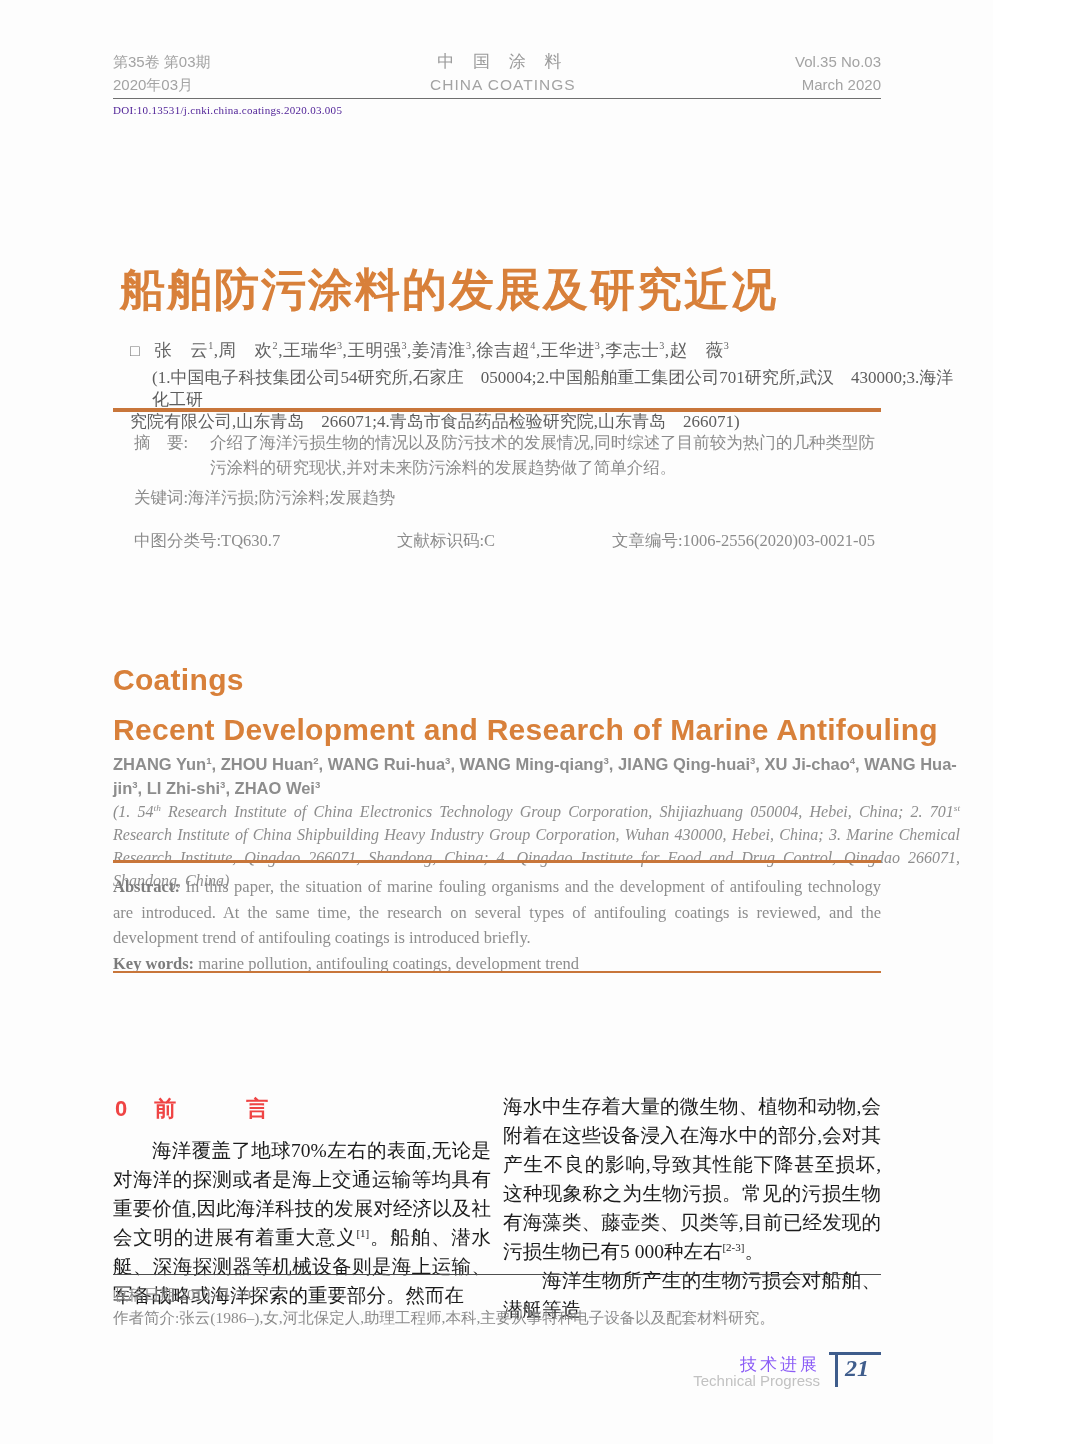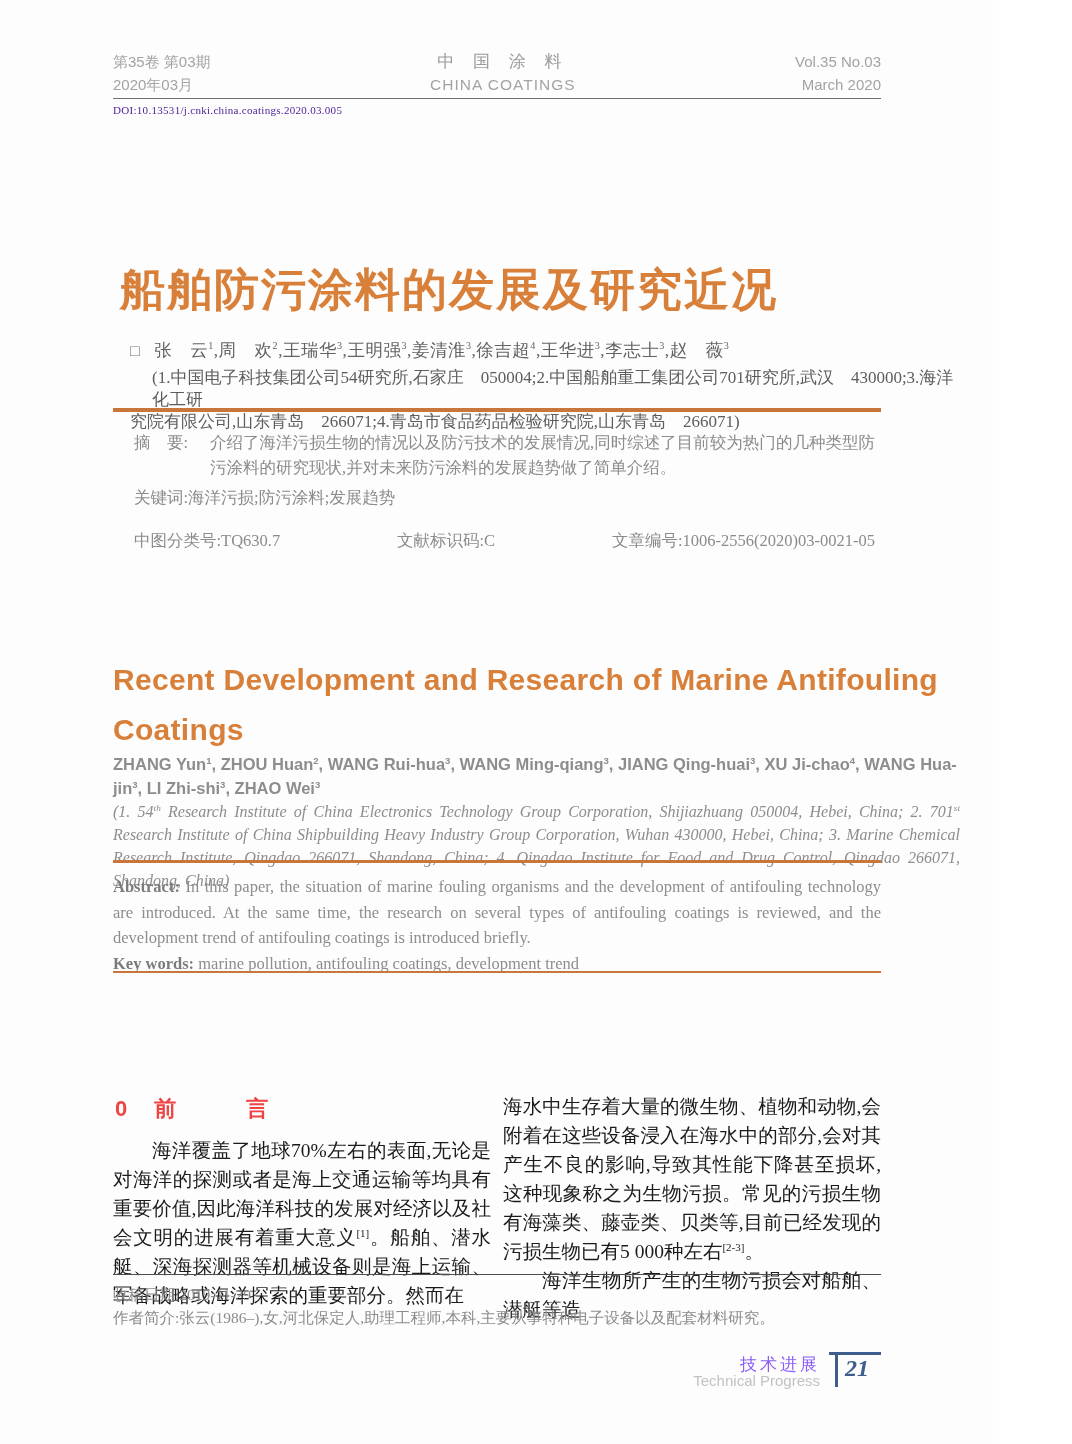--- a/index.html
+++ b/index.html
@@ -163,22 +163,22 @@
     </div>
     <div class="kw-row">关键词:海洋污损;防污涂料;发展趋势</div>
     <div class="clc-row">
       <span>中图分类号:TQ630.7</span>
       <span>文献标识码:C</span>
       <span>文章编号:1006-2556(2020)03-0021-05</span>
     </div>
   </div>
 
   <h2 class="en-title">
+    <div>Coatings</div>
     <div>Recent Development and Research of Marine Antifouling</div>
-    <div>Coatings</div>
   </h2>
   <div class="en-authors"><span>ZHANG Yun</span><sup>1</sup><span>, ZHOU Huan</span><sup>2</sup><span>, WANG Rui-hua</span><sup>3</sup><span>, WANG Ming-qiang</span><sup>3</sup><span>, JIANG Qing-huai</span><sup>3</sup><span>, XU Ji-chao</span><sup>4</sup><span>, WANG Hua-jin</span><sup>3</sup><span>, LI Zhi-shi</span><sup>3</sup><span>, ZHAO Wei</span><sup>3</sup></div>
   <div class="en-affil"><span>(1. 54</span><sup>th</sup><span> Research Institute of China Electronics Technology Group Corporation, Shijiazhuang 050004, Hebei, China; 2. 701</span><sup>st</sup><span> Research Institute of China Shipbuilding Heavy Industry Group Corporation, Wuhan 430000, Hebei, China; 3. Marine Chemical Research Institute, Qingdao 266071, Shandong, China; 4. Qingdao Institute for Food and Drug Control, Qingdao 266071, Shandong, China)</span></div>
   <div class="rule-2"></div>
 
   <div class="en-abs">
     <div><span class="blbl">Abstract:</span><span> In this paper, the situation of marine fouling organisms and the development of antifouling technology are introduced. At the same time, the research on several types of antifouling coatings is reviewed, and the development trend of antifouling coatings is introduced briefly.</span></div>
     <div class="en-kw"><span class="blbl">Key words:</span><span> marine pollution, antifouling coatings, development trend</span></div>
   </div>
   <div class="rule-3"></div>

